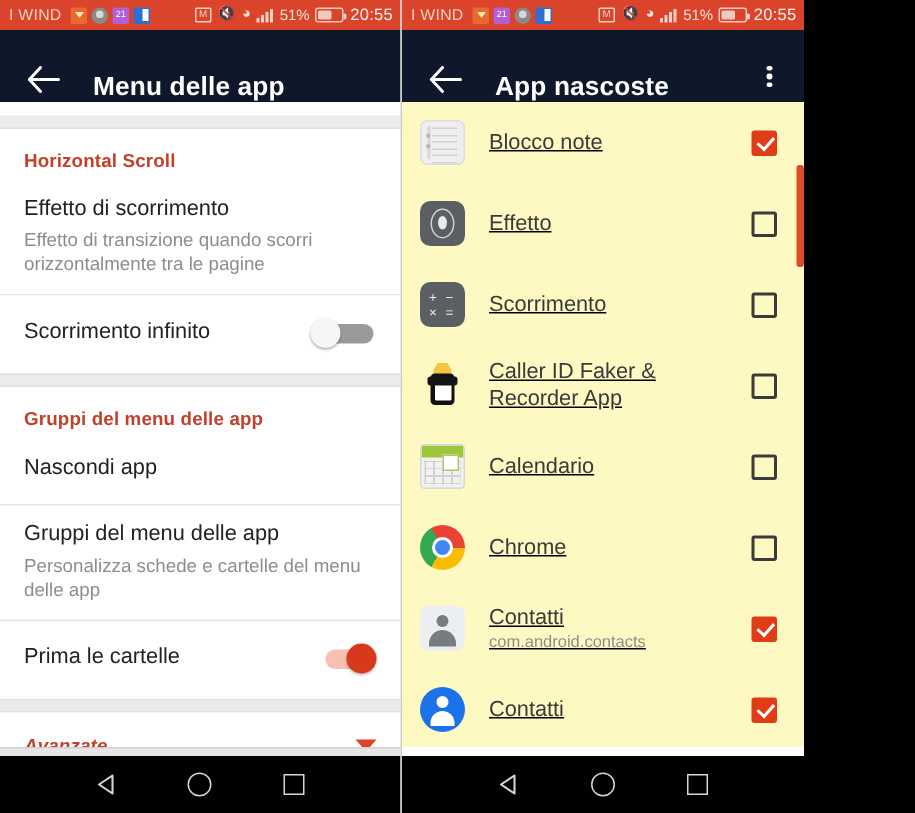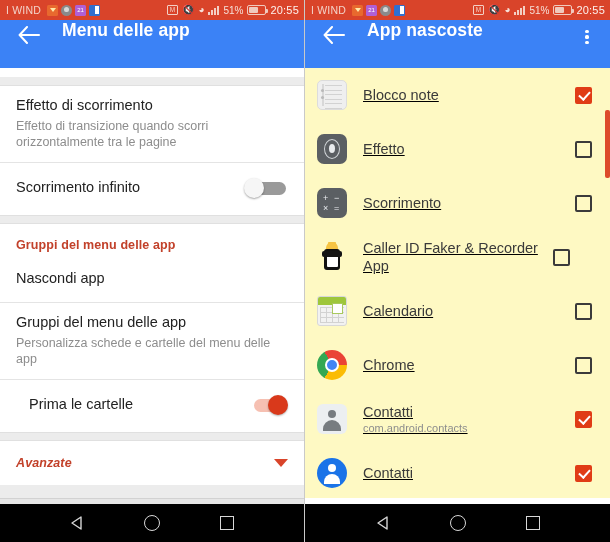--- a/index.html
+++ b/index.html
@@ -8,21 +8,21 @@
     font-family: "Liberation Sans", sans-serif;
     background: #000;
     overflow: hidden;
   }
   .screen {
     width: 610px; height: 542px;
     display: flex;
     position: relative;
   }
   .panel {
-    width: 305px; height: 542px;
+    width: 268px; height: 542px;
     position: relative;
     display: flex; flex-direction: column;
     background: #fafafa;
     overflow: hidden;
   }
   .panel.left { border-right: 1px solid #c9c9c9; }
 
   
   .statusbar {
     height: 20px;
@@ -73,22 +73,22 @@
   .batt {
     width:19px;height:10px;border:1.4px solid #f0c9be;border-radius:2px;position:relative;
   }
   .batt::before{content:"";position:absolute;left:1px;top:1px;bottom:1px;width:9px;background:#f0c9be;border-radius:1px;}
   .batt::after{content:"";position:absolute;right:-3px;top:3px;width:2px;height:4px;background:#f0c9be;border-radius:0 1px 1px 0;}
   .clock { color:#fdf1ed; font-size:11px; letter-spacing:.2px; }
 
   
   .appbar {
     height: 48px; flex: 0 0 48px;
-    background: #3b82f6;
-    display: flex; align-items: flex-start;
+    background: #0f172a;
+    display: flex; align-items: flex-end;
     padding: 0 8px 0 14px;
     color: #fff;
   }
   .back-arrow {
     width: 30px; height: 30px; flex: 0 0 30px;
     display: flex; align-items: center; justify-content: center;
     cursor: pointer;
   }
   .back-arrow svg { display:block; }
   .appbar-title {
@@ -274,20 +274,21 @@
         </svg>
       </div>
       <div class="appbar-title">Menu delle app</div>
     </div>
 
     <div class="content">
       <div class="card" style="height:9px;"></div>
       <div class="sep top"></div>
 
       <div class="card">
+        <div class="group-head">Horizontal Scroll</div>
 
         <div class="row">
           <div class="texts">
             <div class="row-title">Effetto di scorrimento</div>
             <div class="row-sub">Effetto di transizione quando scorri orizzontalmente tra le pagine</div>
           </div>
         </div>
         <div class="divider"></div>
 
         <div class="row" style="min-height:52px;">
@@ -314,21 +315,21 @@
         <div class="divider"></div>
 
         <div class="row">
           <div class="texts">
             <div class="row-title">Gruppi del menu delle app</div>
             <div class="row-sub">Personalizza schede e cartelle del menu delle app</div>
           </div>
         </div>
         <div class="divider"></div>
 
-        <div class="row" style="min-height:52px;margin-left:13px;">
+        <div class="row" style="min-height:52px;">
           <div class="texts">
             <div class="row-title">Prima le cartelle</div>
           </div>
           <div class="toggle on">
             <span class="track"></span>
             <span class="knob"></span>
           </div>
         </div>
       </div>
 

